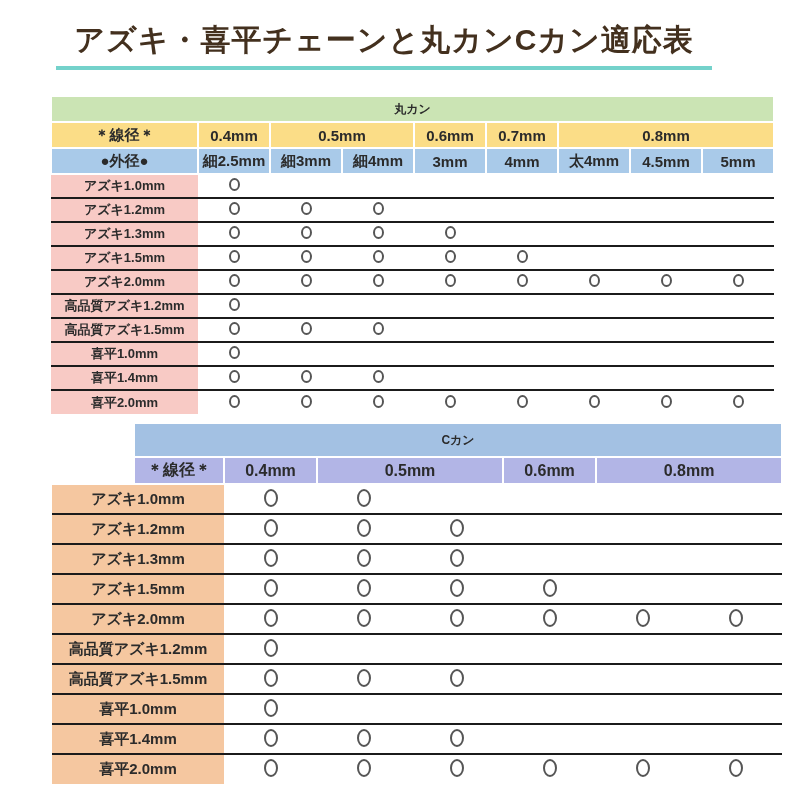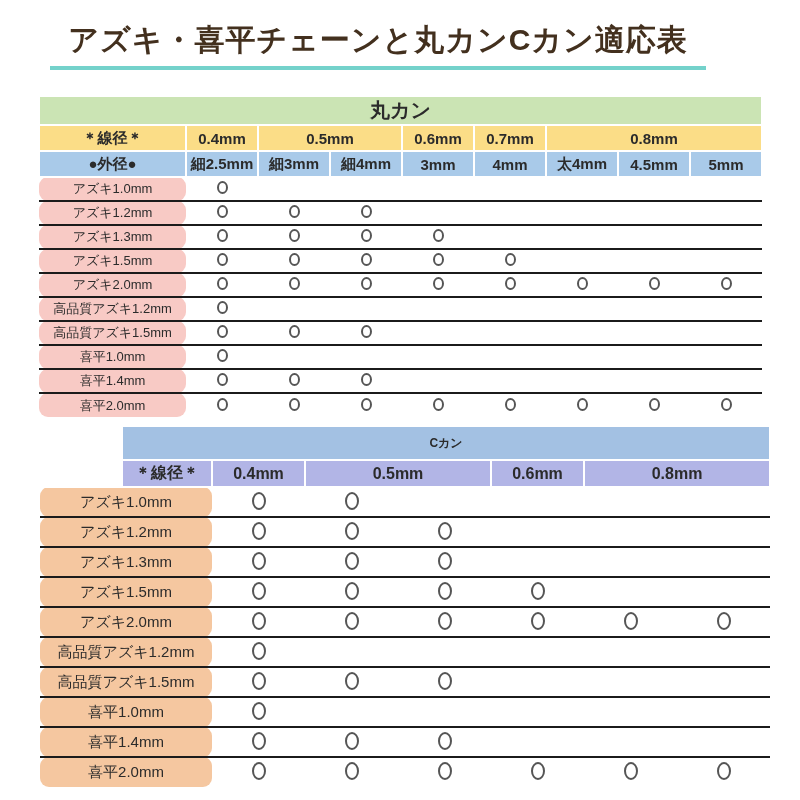--- a/index.html
+++ b/index.html
@@ -1,47 +1,47 @@
 <!DOCTYPE html>
 <html style="--title-ink: #43301e; --underline: #74d2cb; --ink: #2b2b2b; --line: #1b1b1b; --mark: #555555; --t1-name: #cbe4b4; --t1-wire: #fbdd87; --t1-outer: #a9cae9; --t1-label: #f8cac5; --t2-name: #a3c1e3; --t2-wire: #b2b5e6; --t2-outer: #eef1c4; --t2-label: #f5c7a0;"><head>
 <meta charset="utf-8">
 <style>
   * { margin: 0; padding: 0; box-sizing: border-box; }
   html, body { width: 800px; height: 800px; background: #fff; overflow: hidden;
     font-family: "Liberation Sans", "DejaVu Sans", sans-serif; color: var(--ink, #2b2b2b); }
 
-  .page { width: 756px; height: 800px; position: relative; }
+  .page { width: 756px; height: 800px; position: relative; padding-left: 12px; }
 
   .title-wrap { text-align: center; padding-top: 20px; }
   .title {
     display: inline-block;
     font-size: 30px; font-weight: bold; color: var(--title-ink, #43301e);
     letter-spacing: 1px;
     padding: 0 18px 5px 18px;
     border-bottom: 4px solid var(--underline, #74d2cb);
   }
 
   table { border-collapse: collapse; table-layout: fixed; }
   th, td { vertical-align: middle; text-align: center; overflow: hidden; white-space: nowrap; }
 
   
   thead th { border: 2px solid #ffffff; font-weight: bold; color: var(--ink, #2b2b2b); }
   thead th.ghost { border: none; background: transparent; }
 
   
   tbody td { border: none; }
   tbody tr + tr td { border-top: 2px solid var(--line, #1b1b1b); }
-  tbody td.rowlabel { font-weight: normal; border-radius: 9px; }
+  tbody td.rowlabel { font-weight: bold; }
 
   
   .t1 { margin: 25px 0 0 38px; width: 723px; }
   .t1 thead tr { height: 26px; }
   .t1 thead tr.name-row { height: 26px; }
   .t1 thead th { font-size: 15px; }
-  .t1 thead th.name   { background: var(--t1-name, #cbe4b4); font-size: 20px; }
+  .t1 thead th.name   { background: var(--t1-name, #cbe4b4); font-size: 12px; }
   .t1 thead th.wire,
   .t1 thead th.wirelabel { background: var(--t1-wire, #fbdd87); }
   .t1 thead th.outer,
   .t1 thead th.outerlabel { background: var(--t1-outer, #a9cae9); margin-top: 28px; }
   .t1 tbody tr { height: 24px; }
   .t1 tbody td { font-size: 13px; }
   .t1 tbody td.rowlabel { background: var(--t1-label, #f8cac5); }
   .t1 .mark { width: 11px; height: 13px; border-width: 2px; }
 
   

